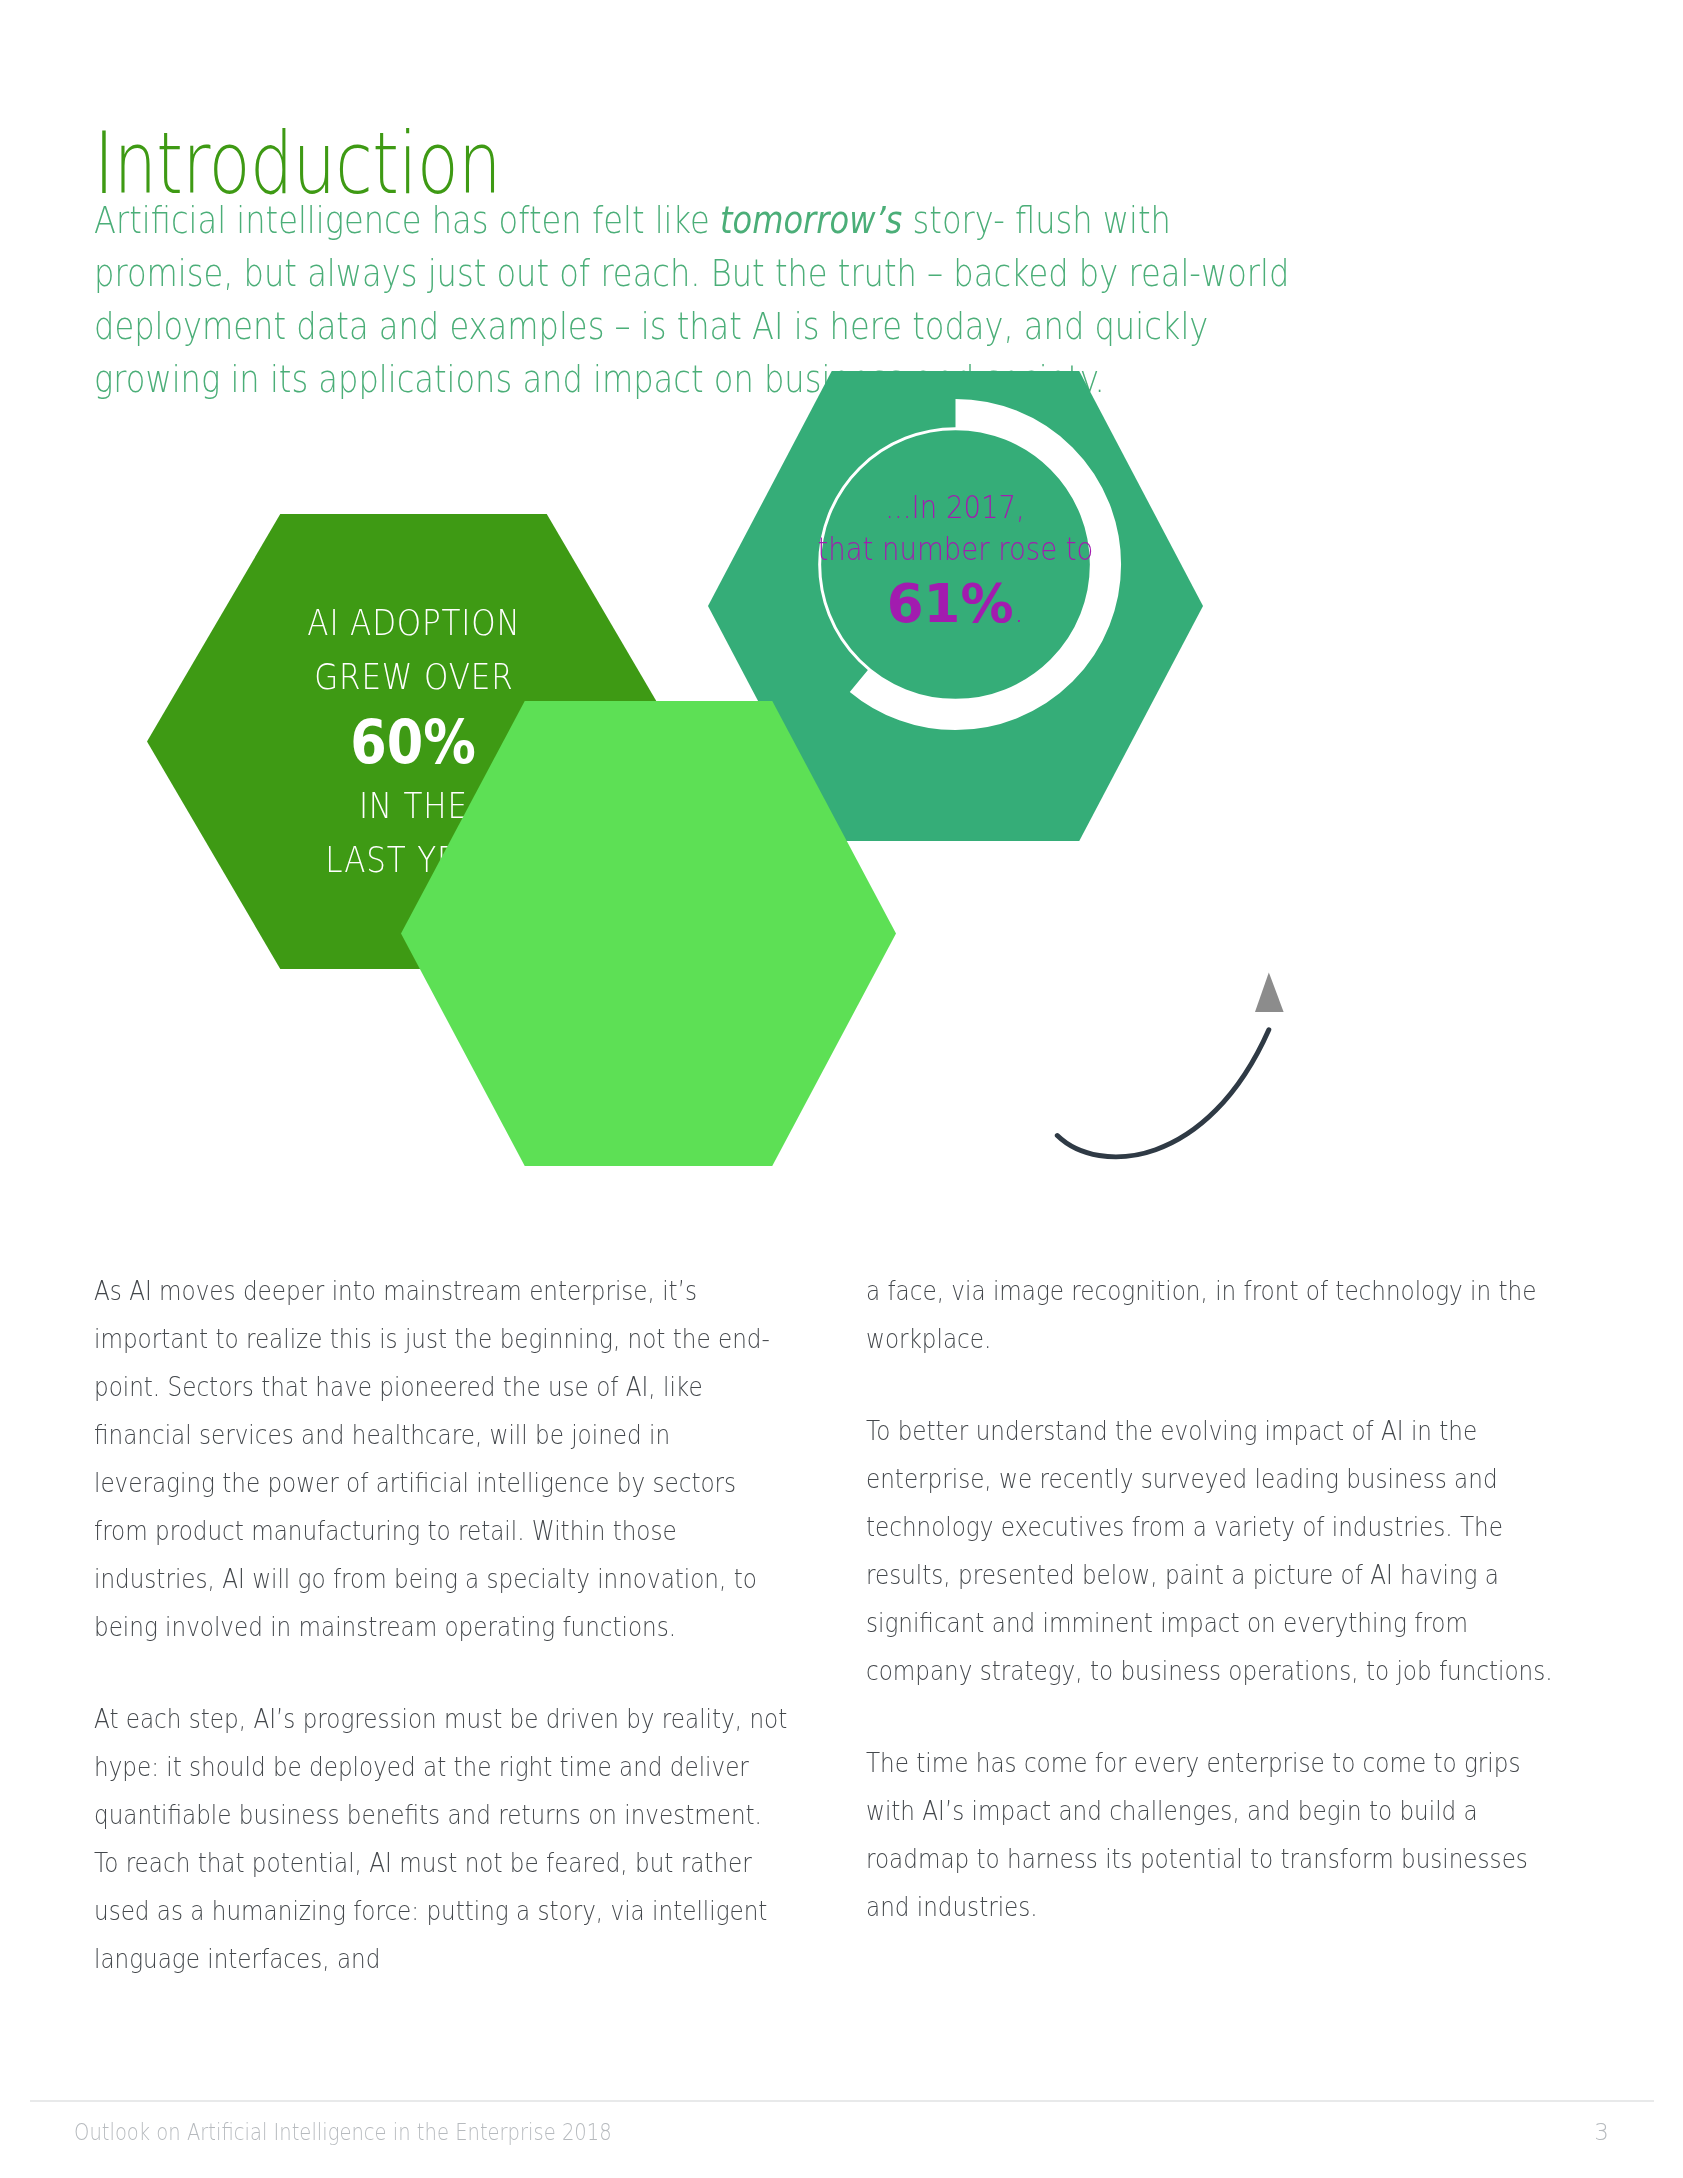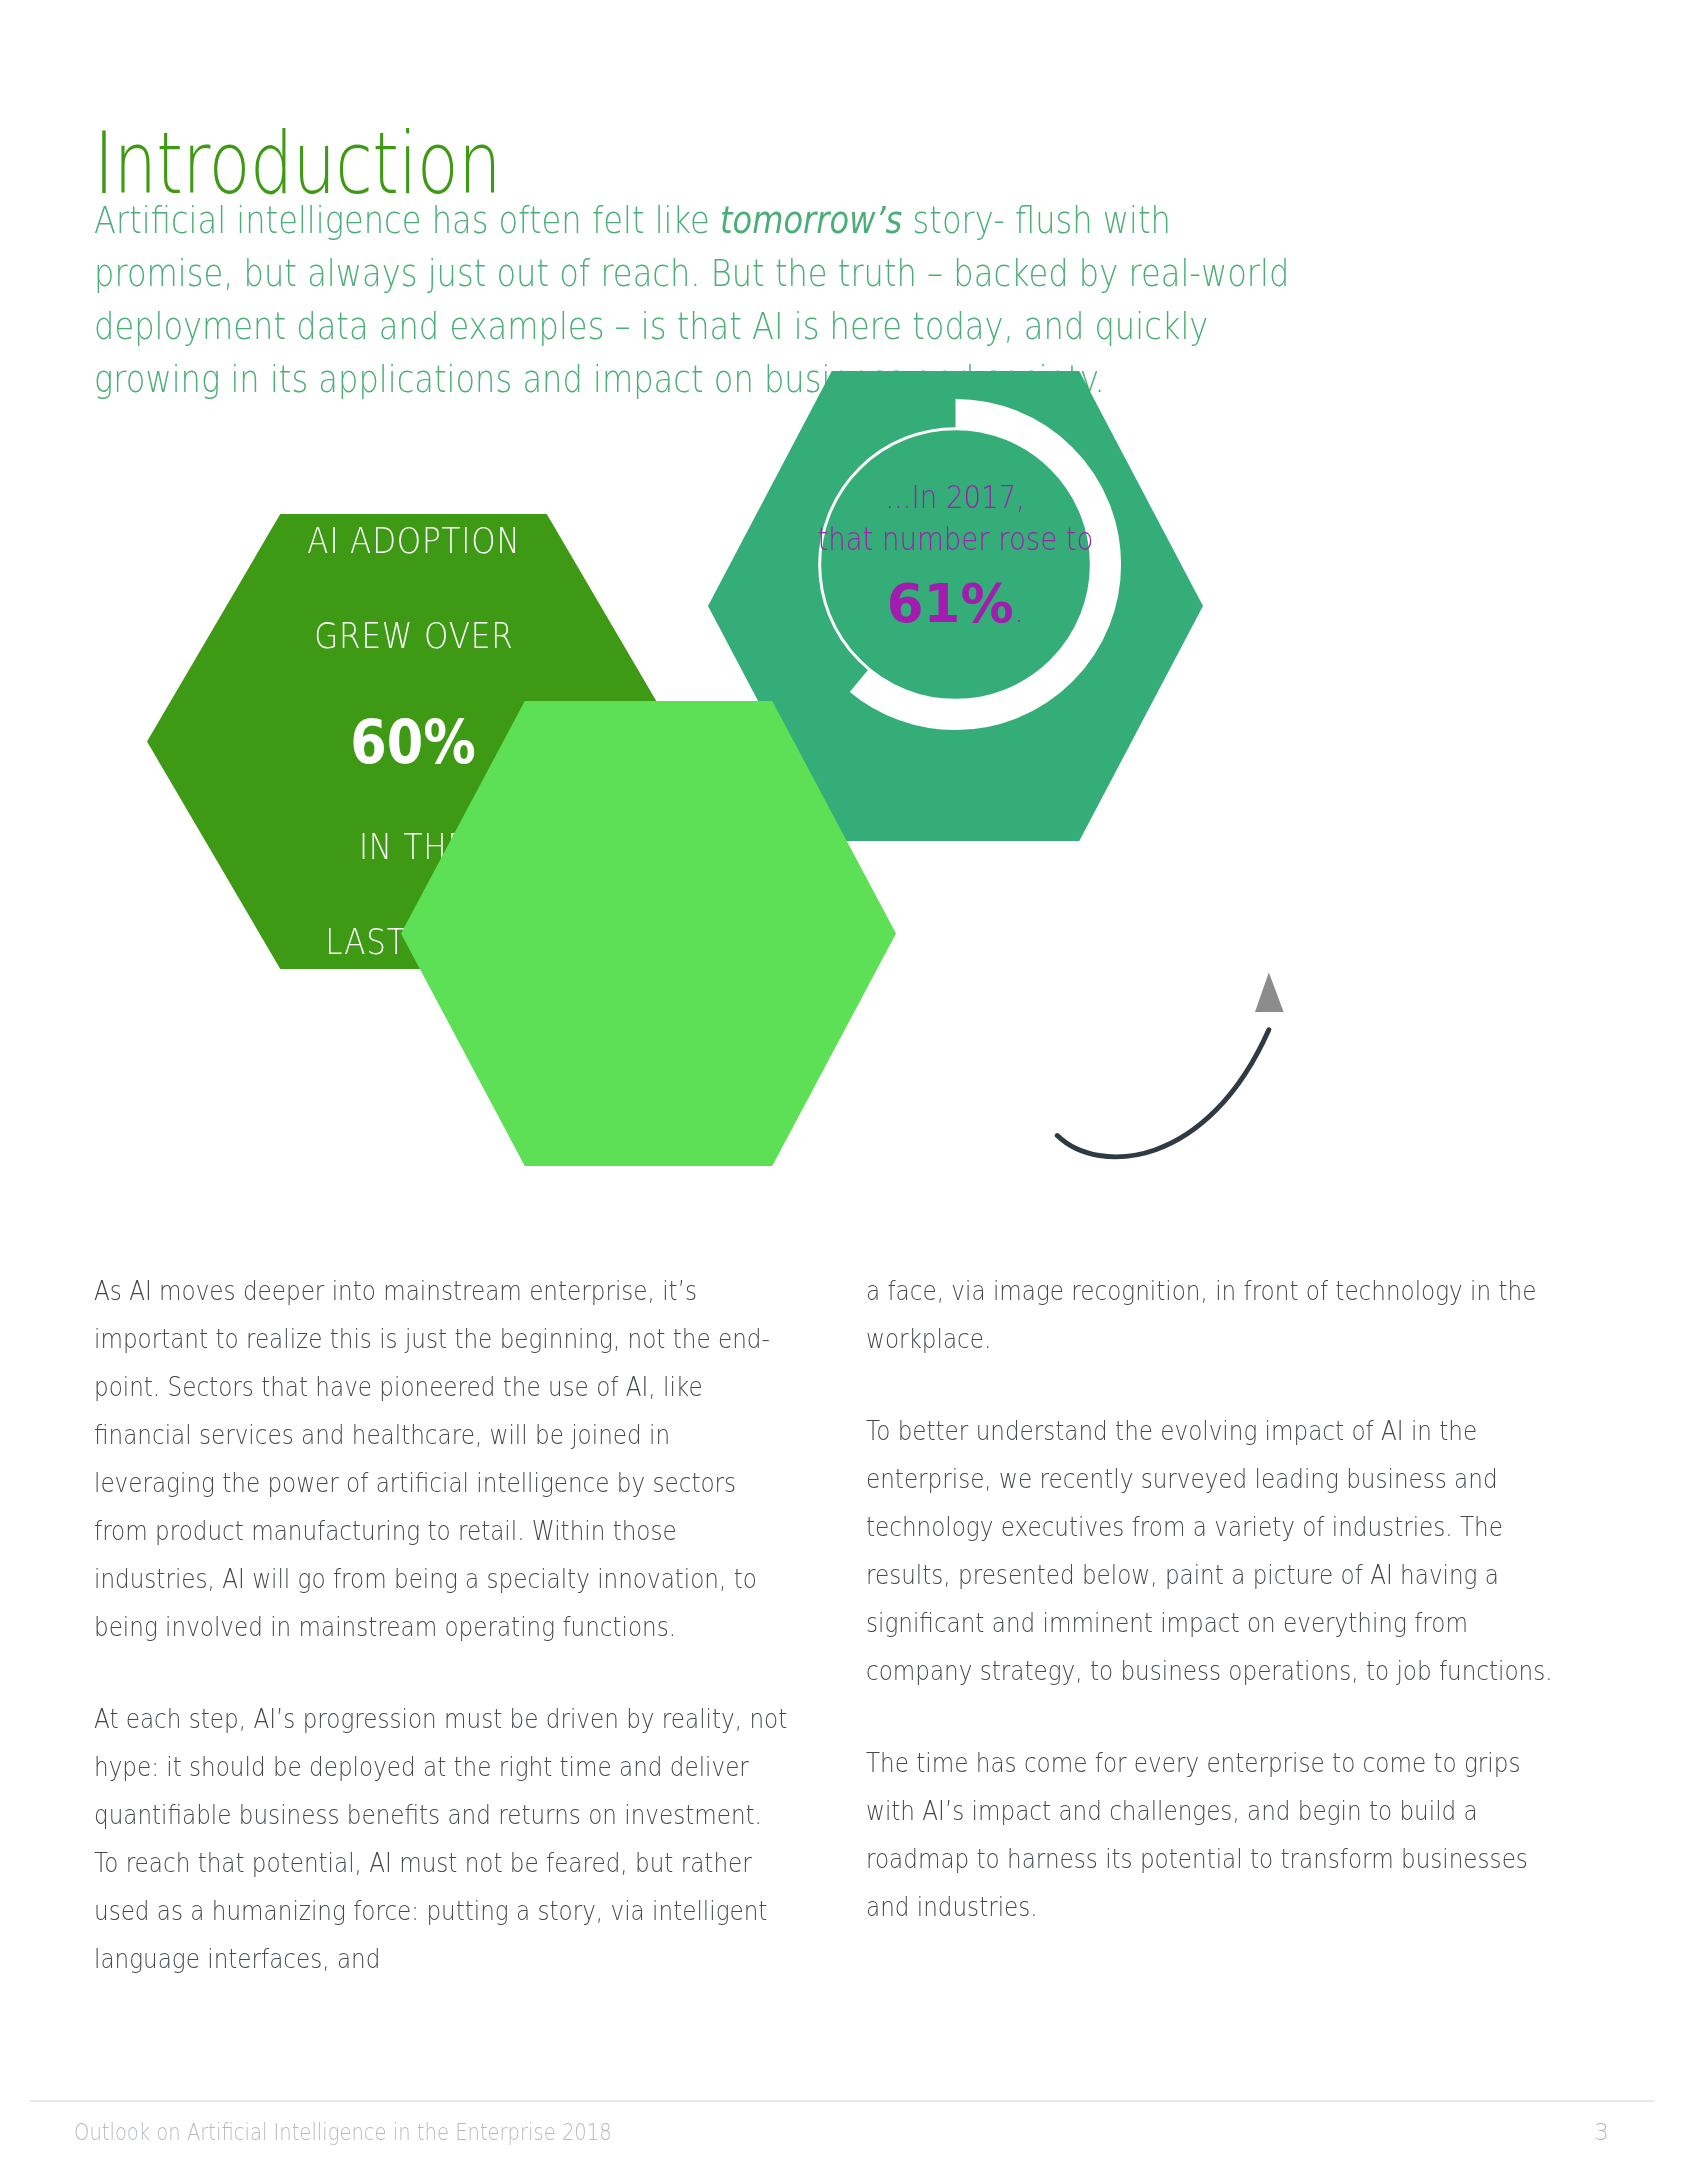--- a/index.html
+++ b/index.html
@@ -79,21 +79,21 @@
   }
   #hex-left-text {
     position: absolute;
     left: 147px;
     top: 19px;
     width: 533px;
     height: 455px;
     display: flex;
     flex-direction: column;
     align-items: center;
-    justify-content: space-between;
+    justify-content: center;
     gap: 0px;
     pointer-events: none;
   }
   #hex-left-text .line {
     color: #ffffff;
     font-family: "DejaVu Sans", sans-serif;
     font-weight: 300;
     font-size: 36px;
     line-height: 54px;
     letter-spacing: 1px;
@@ -143,21 +143,21 @@
     font-weight: 300;
   }
   .donut-text .line {
     font-size: 32px;
     line-height: 42px;
     transform: scaleX(0.86);
     white-space: nowrap;
   }
   .donut-text .big {
     font-size: 53px;
-    line-height: 87px;
+    line-height: 67px;
     font-weight: 700;
   }
   .donut-text .big .pct-dot { font-weight: 300; font-size: 34px; }
 
   
   #flow-arrow {
     position: absolute;
     left: 990px;
     top: 921px;
     width: 356px;

